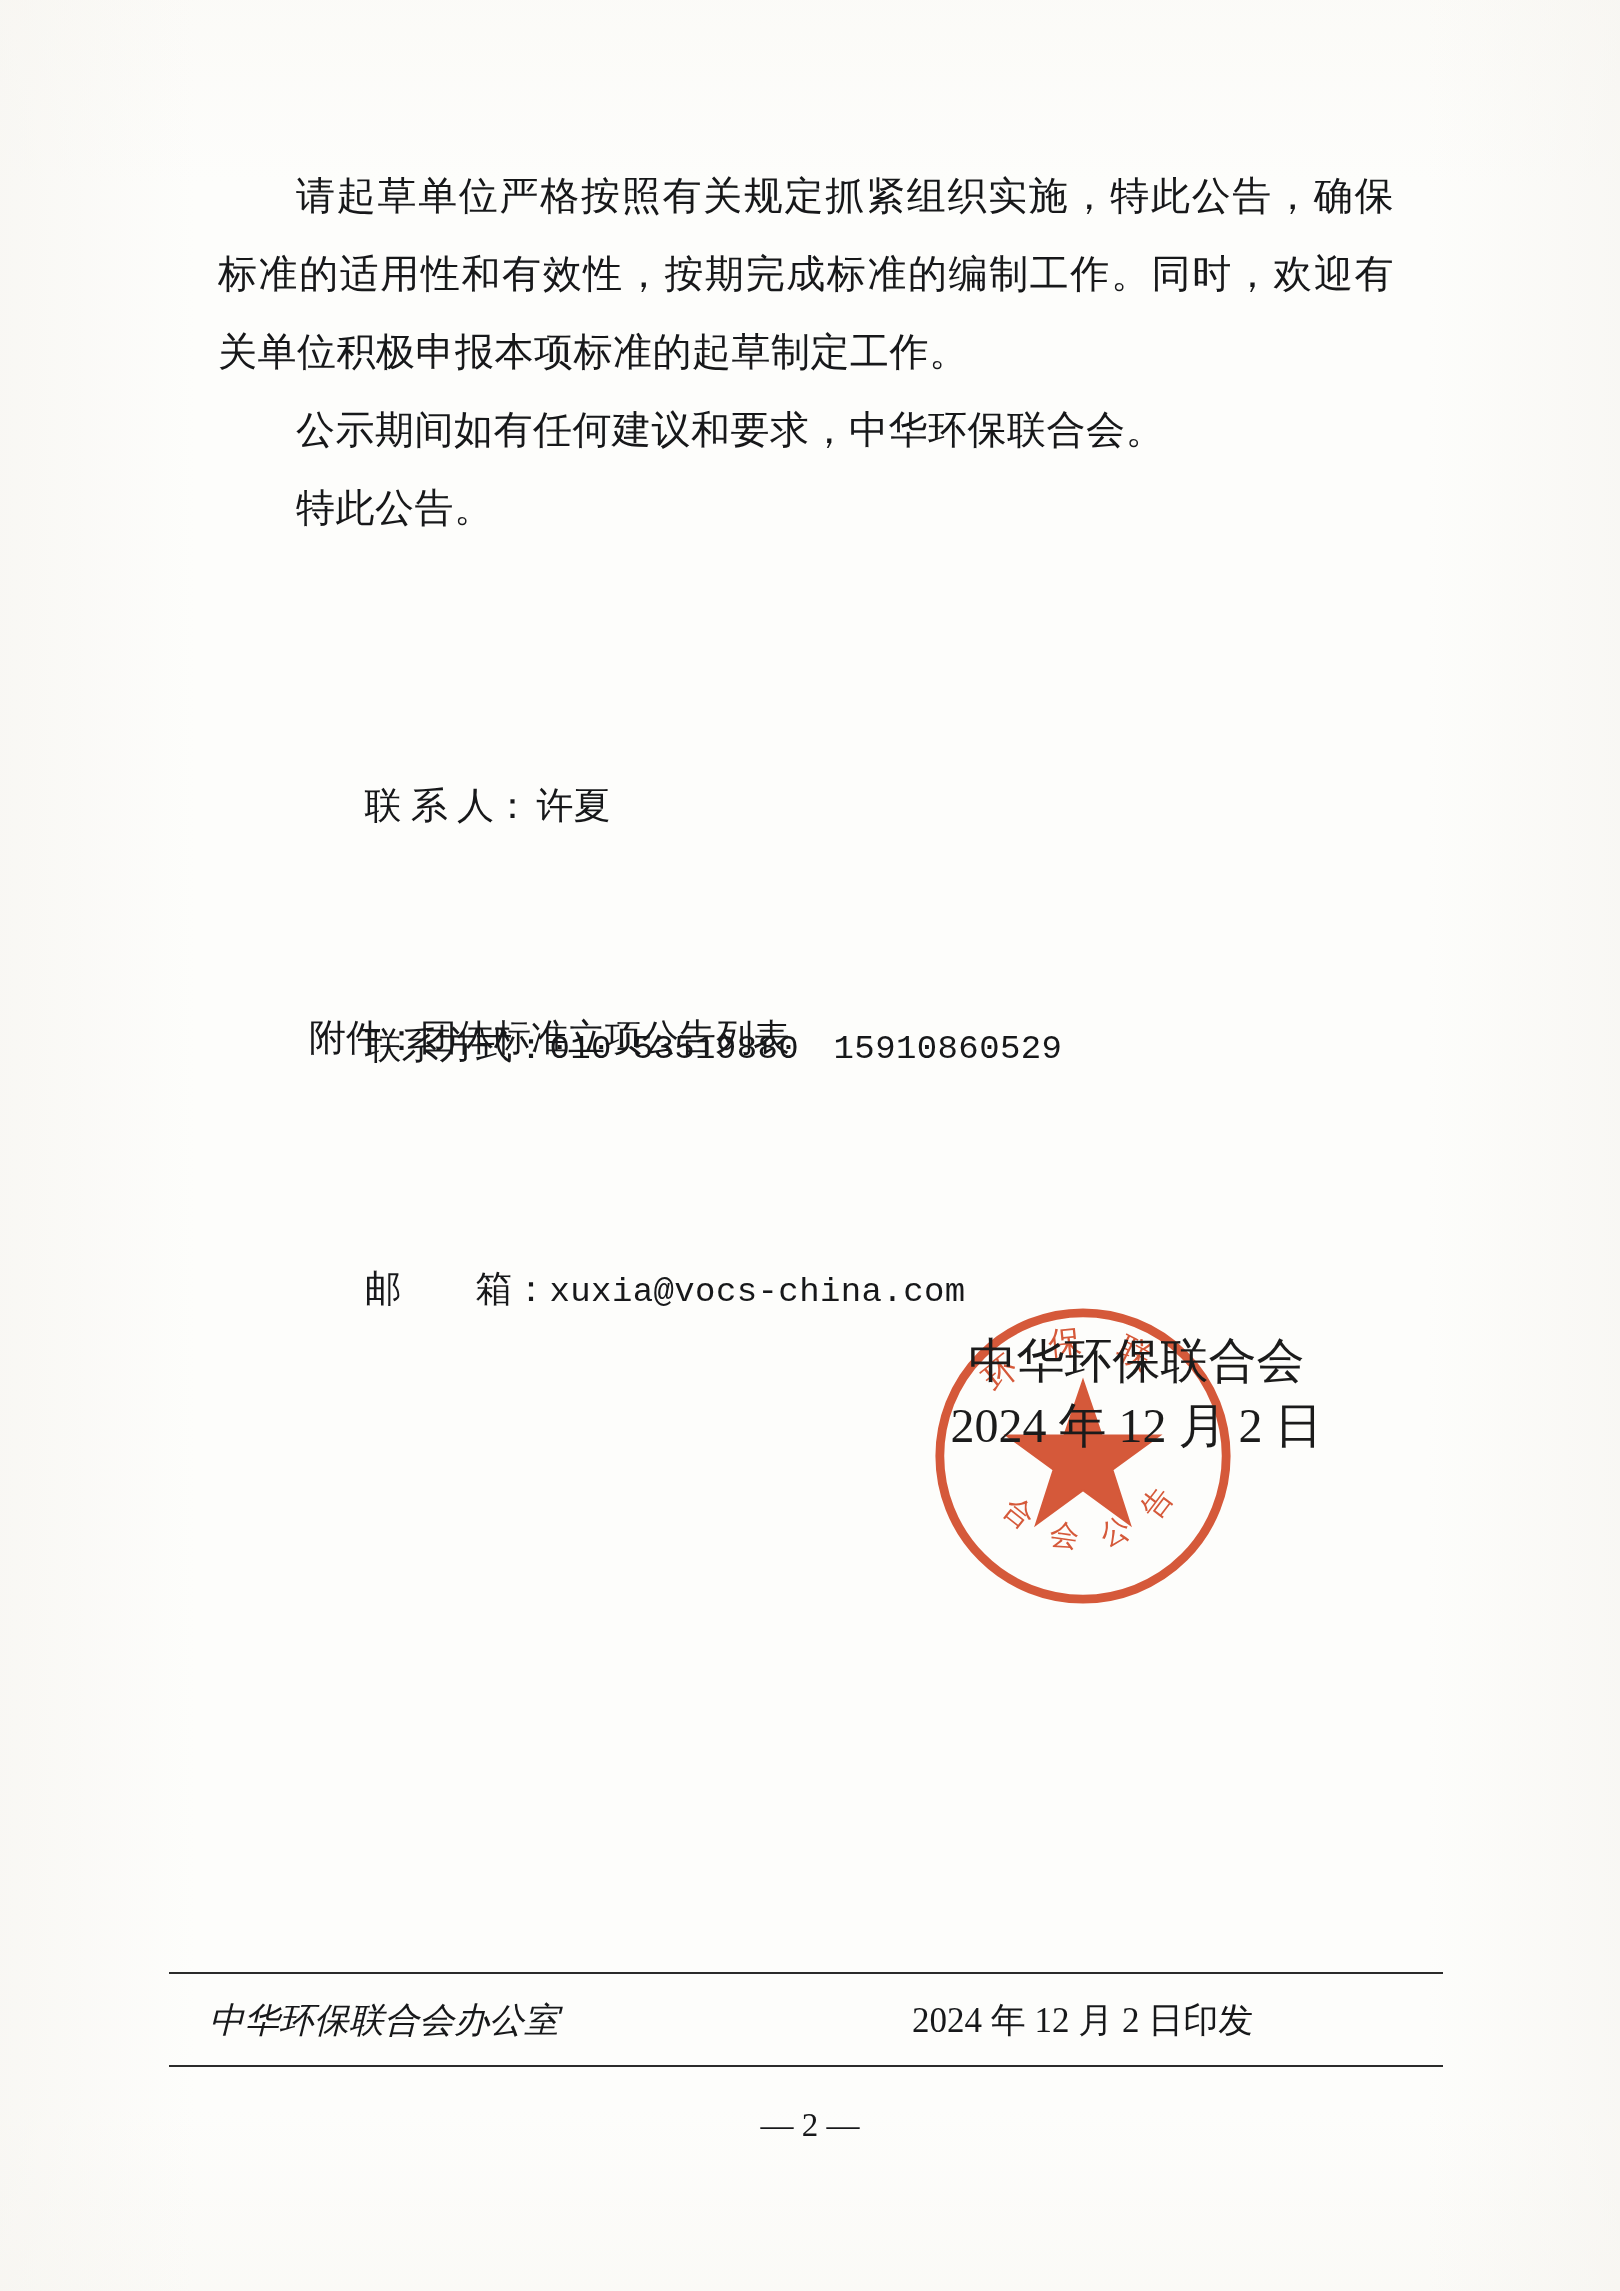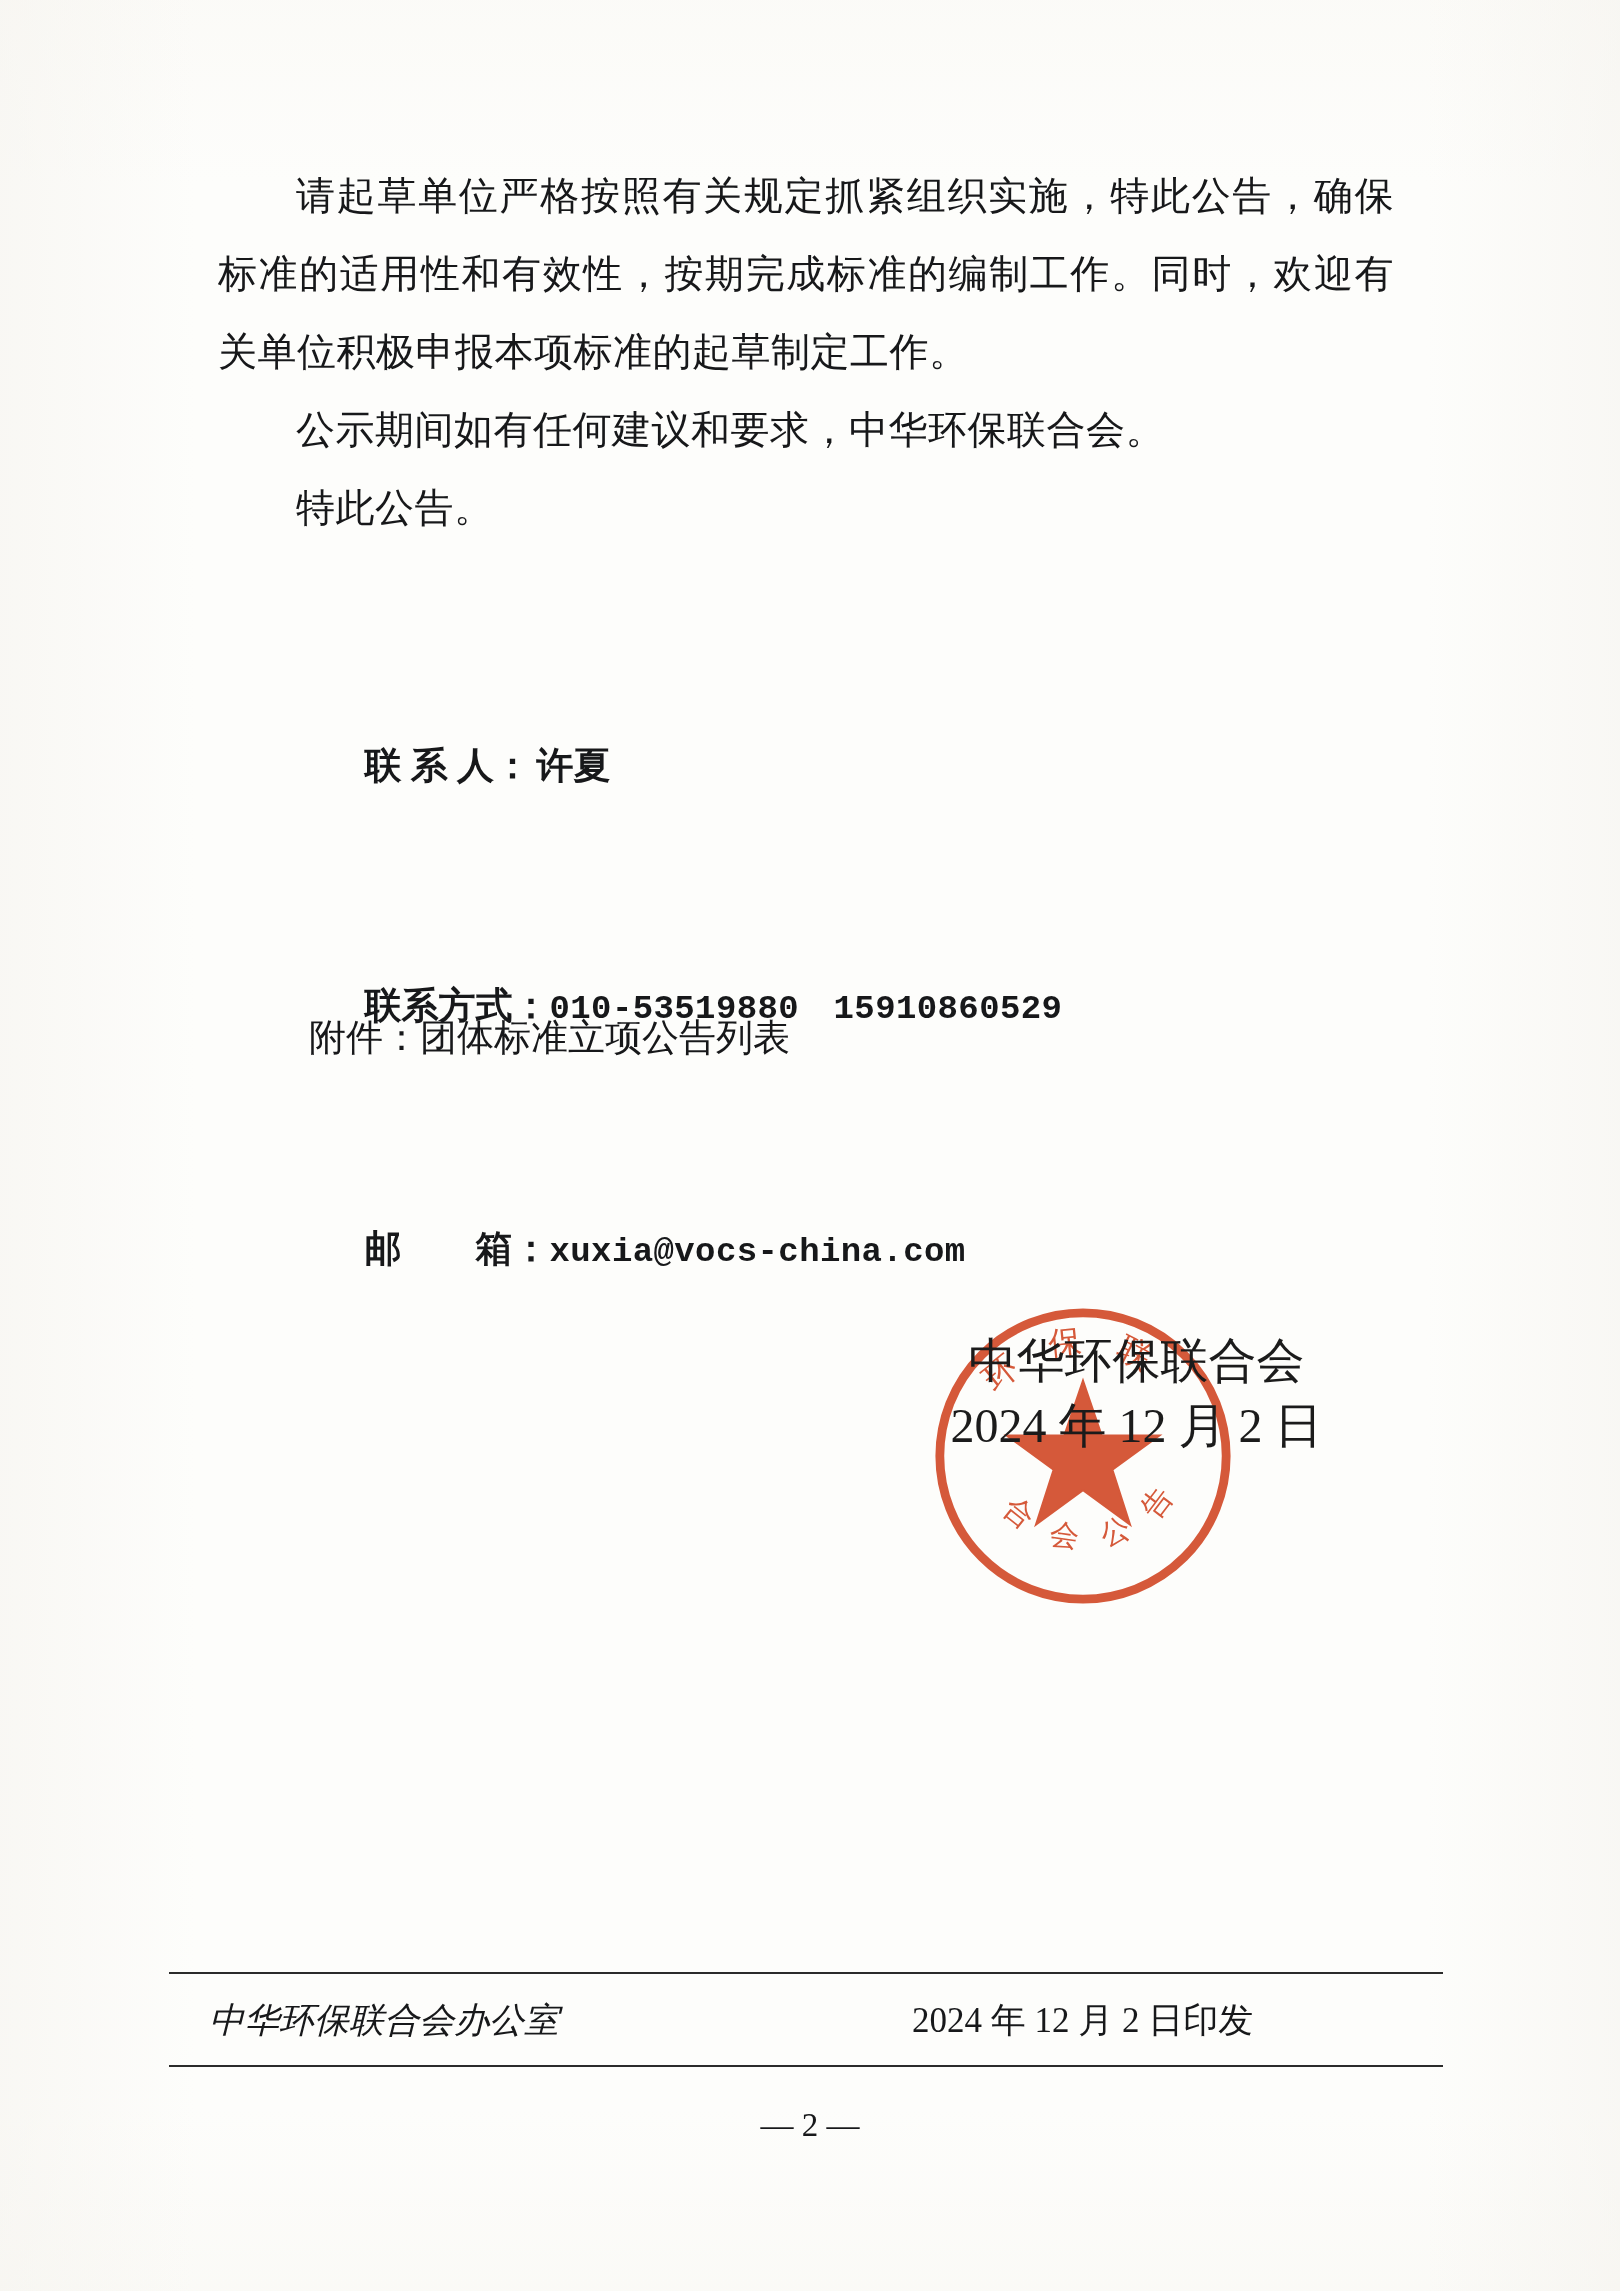--- a/index.html
+++ b/index.html
@@ -41,23 +41,22 @@
     margin: 0 0 0 0;
     color: #17181a;
   }
   .para.indent {
     text-indent: 2em;
   }
 
   .contact-block {
     position: absolute;
     left: 309px;
-    top: 646px;
+    top: 686px;
     width: 1078px;
-    font-weight: bold;
   }
   .contact-line {
     font-size: 37px;
     line-height: 80px;
     color: #17181a;
     white-space: pre;
   }
   .contact-line .label {
     display: inline-block;
     min-width: 172px;

